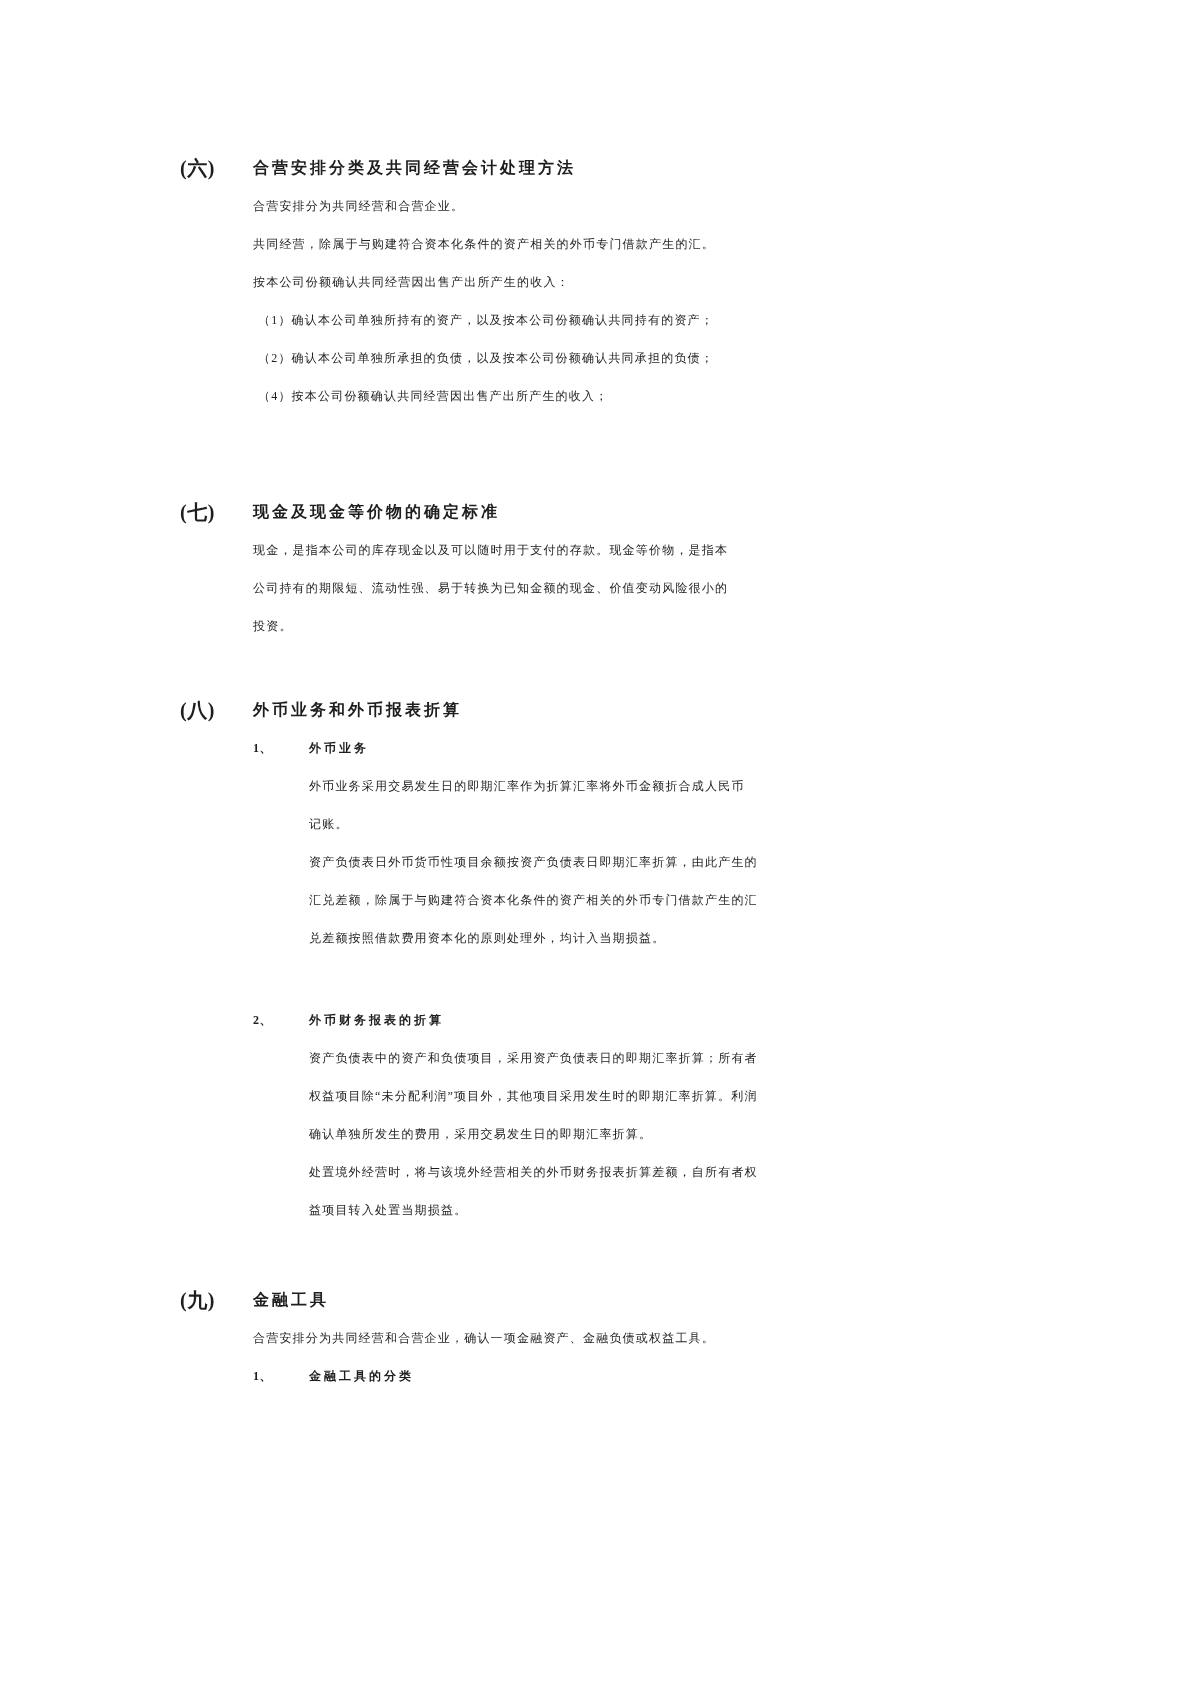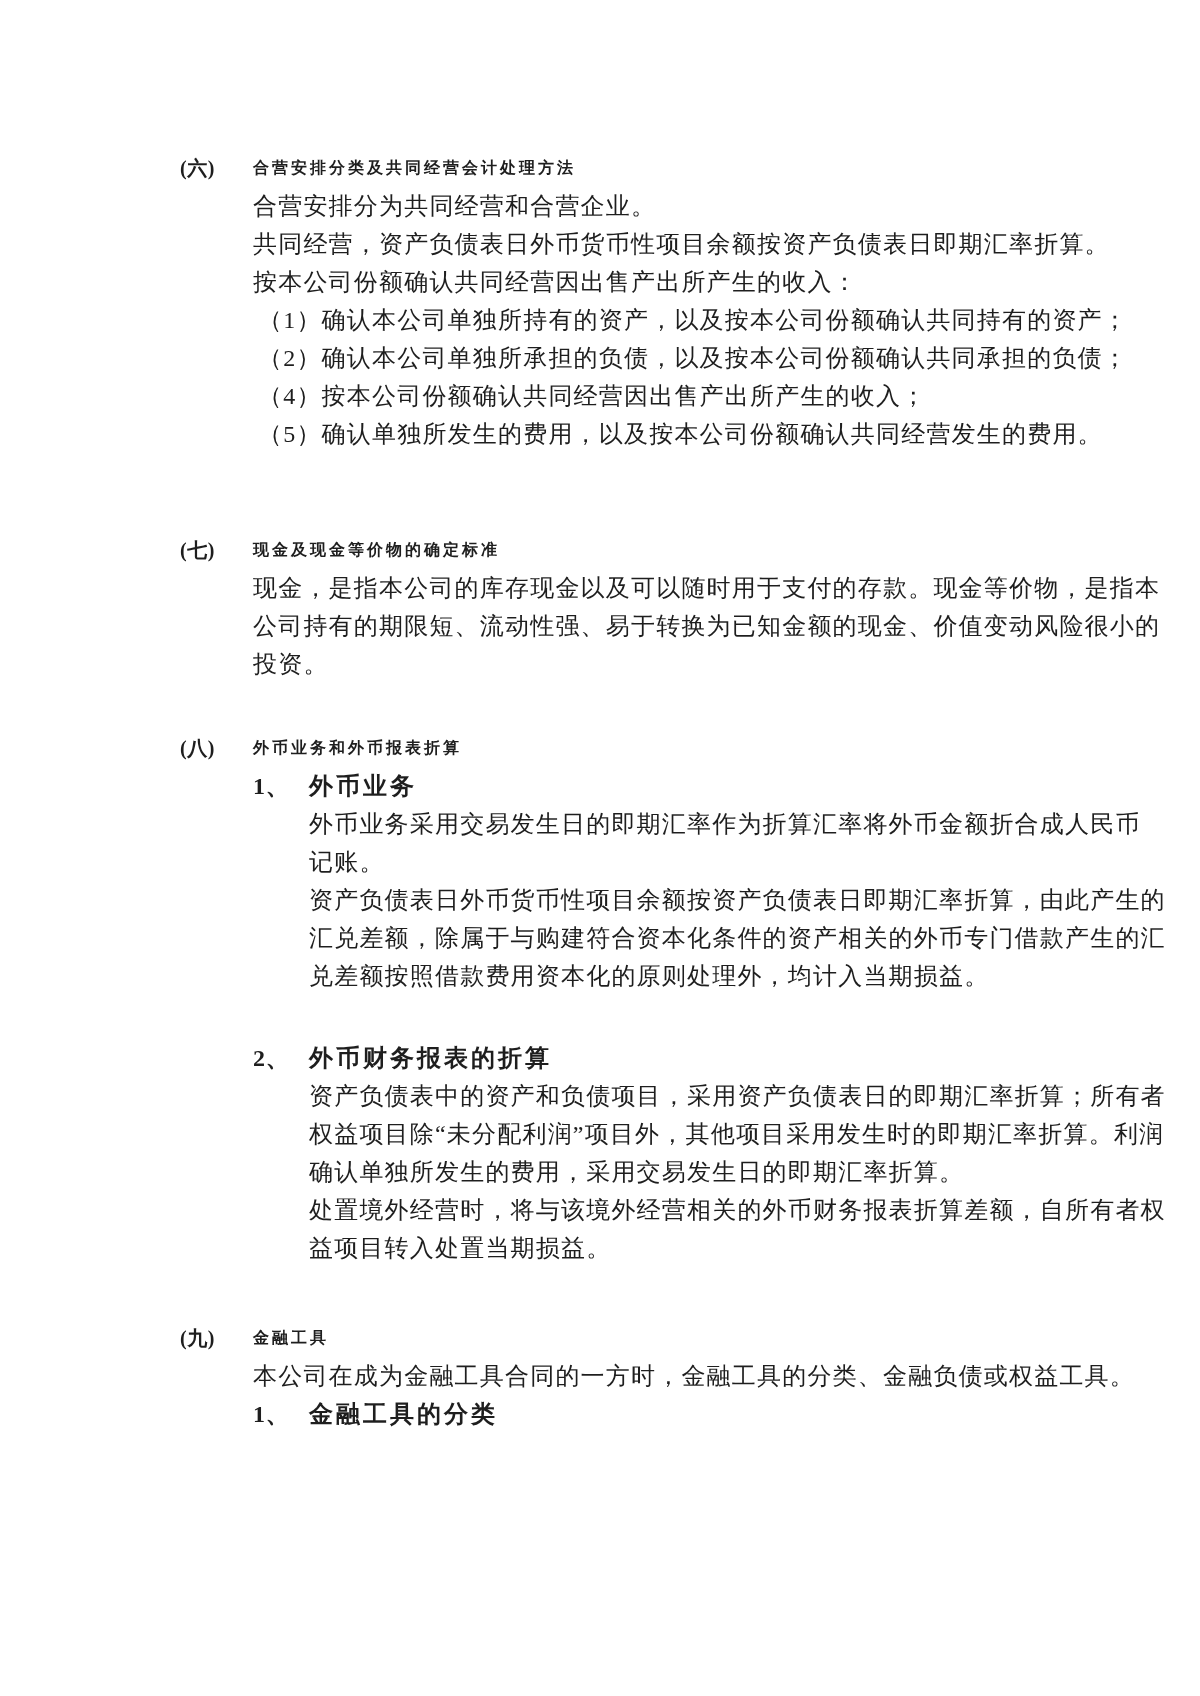--- a/index.html
+++ b/index.html
@@ -17,47 +17,46 @@
   .label-col{
     width:73px;flex:none;font-weight:bold;font-size:20px;line-height:38px;
     letter-spacing:0.5px;
   }
   .body-col{flex:1;min-width:0;}
   .section-title{
     font-weight:bold;font-size:16px;line-height:38px;letter-spacing:3px;
     white-space:nowrap;
   }
   .line{
-    font-size:24px;line-height:38px;letter-spacing:1.2px;white-space:nowrap;
+    font-size:12px;line-height:38px;letter-spacing:1.2px;white-space:nowrap;
   }
   .line.list{padding-left:5px;}
   .line.sub{padding-left:56px;}
   .line.subheading{display:flex;font-weight:bold;}
   .line.subheading .sub-num{width:56px;flex:none;letter-spacing:0.5px;}
   .line.subheading .sub-title{letter-spacing:3px;white-space:nowrap;}
   .line.gap{margin-top:44px;}
 </style>
 </head>
 <body>
 
 <div class="page">
   <div class="content">
 
     <div class="section s0">
       <div class="label-col">(六)</div>
       <div class="body-col">
         <div class="section-title">合营安排分类及共同经营会计处理方法</div>
         <div class="lines">
             <div class="line body">合营安排分为共同经营和合营企业。</div>
-            <div class="line body">共同经营，资产负债表日外币货币性项目余额按资产负债表日即期汇率折算。</div>
+            <div class="line body">共同经营，除属于与购建符合资本化条件的资产相关的外币专门借款产生的汇。</div>
             <div class="line body">按本公司份额确认共同经营因出售产出所产生的收入：</div>
             <div class="line list">（1）确认本公司单独所持有的资产，以及按本公司份额确认共同持有的资产；</div>
             <div class="line list">（2）确认本公司单独所承担的负债，以及按本公司份额确认共同承担的负债；</div>
             <div class="line list">（4）按本公司份额确认共同经营因出售产出所产生的收入；</div>
-            <div class="line list">（5）确认单独所发生的费用，以及按本公司份额确认共同经营发生的费用。</div>
           </div>
       </div>
     </div>
 
     <div class="section s1">
       <div class="label-col">(七)</div>
       <div class="body-col">
         <div class="section-title">现金及现金等价物的确定标准</div>
         <div class="lines">
             <div class="line body">现金，是指本公司的库存现金以及可以随时用于支付的存款。现金等价物，是指本</div>
@@ -92,21 +91,21 @@
             <div class="line sub">益项目转入处置当期损益。</div>
           </div>
       </div>
     </div>
 
     <div class="section s3">
       <div class="label-col">(九)</div>
       <div class="body-col">
         <div class="section-title">金融工具</div>
         <div class="lines">
-            <div class="line body">本公司在成为金融工具合同的一方时，金融工具的分类、金融负债或权益工具。</div>
+            <div class="line body">合营安排分为共同经营和合营企业，确认一项金融资产、金融负债或权益工具。</div>
             <div class="line subheading">
               <span class="sub-num">1、</span>
               <span class="sub-title">金融工具的分类</span>
             </div>
           </div>
       </div>
     </div>
 
   </div>
 </div>

